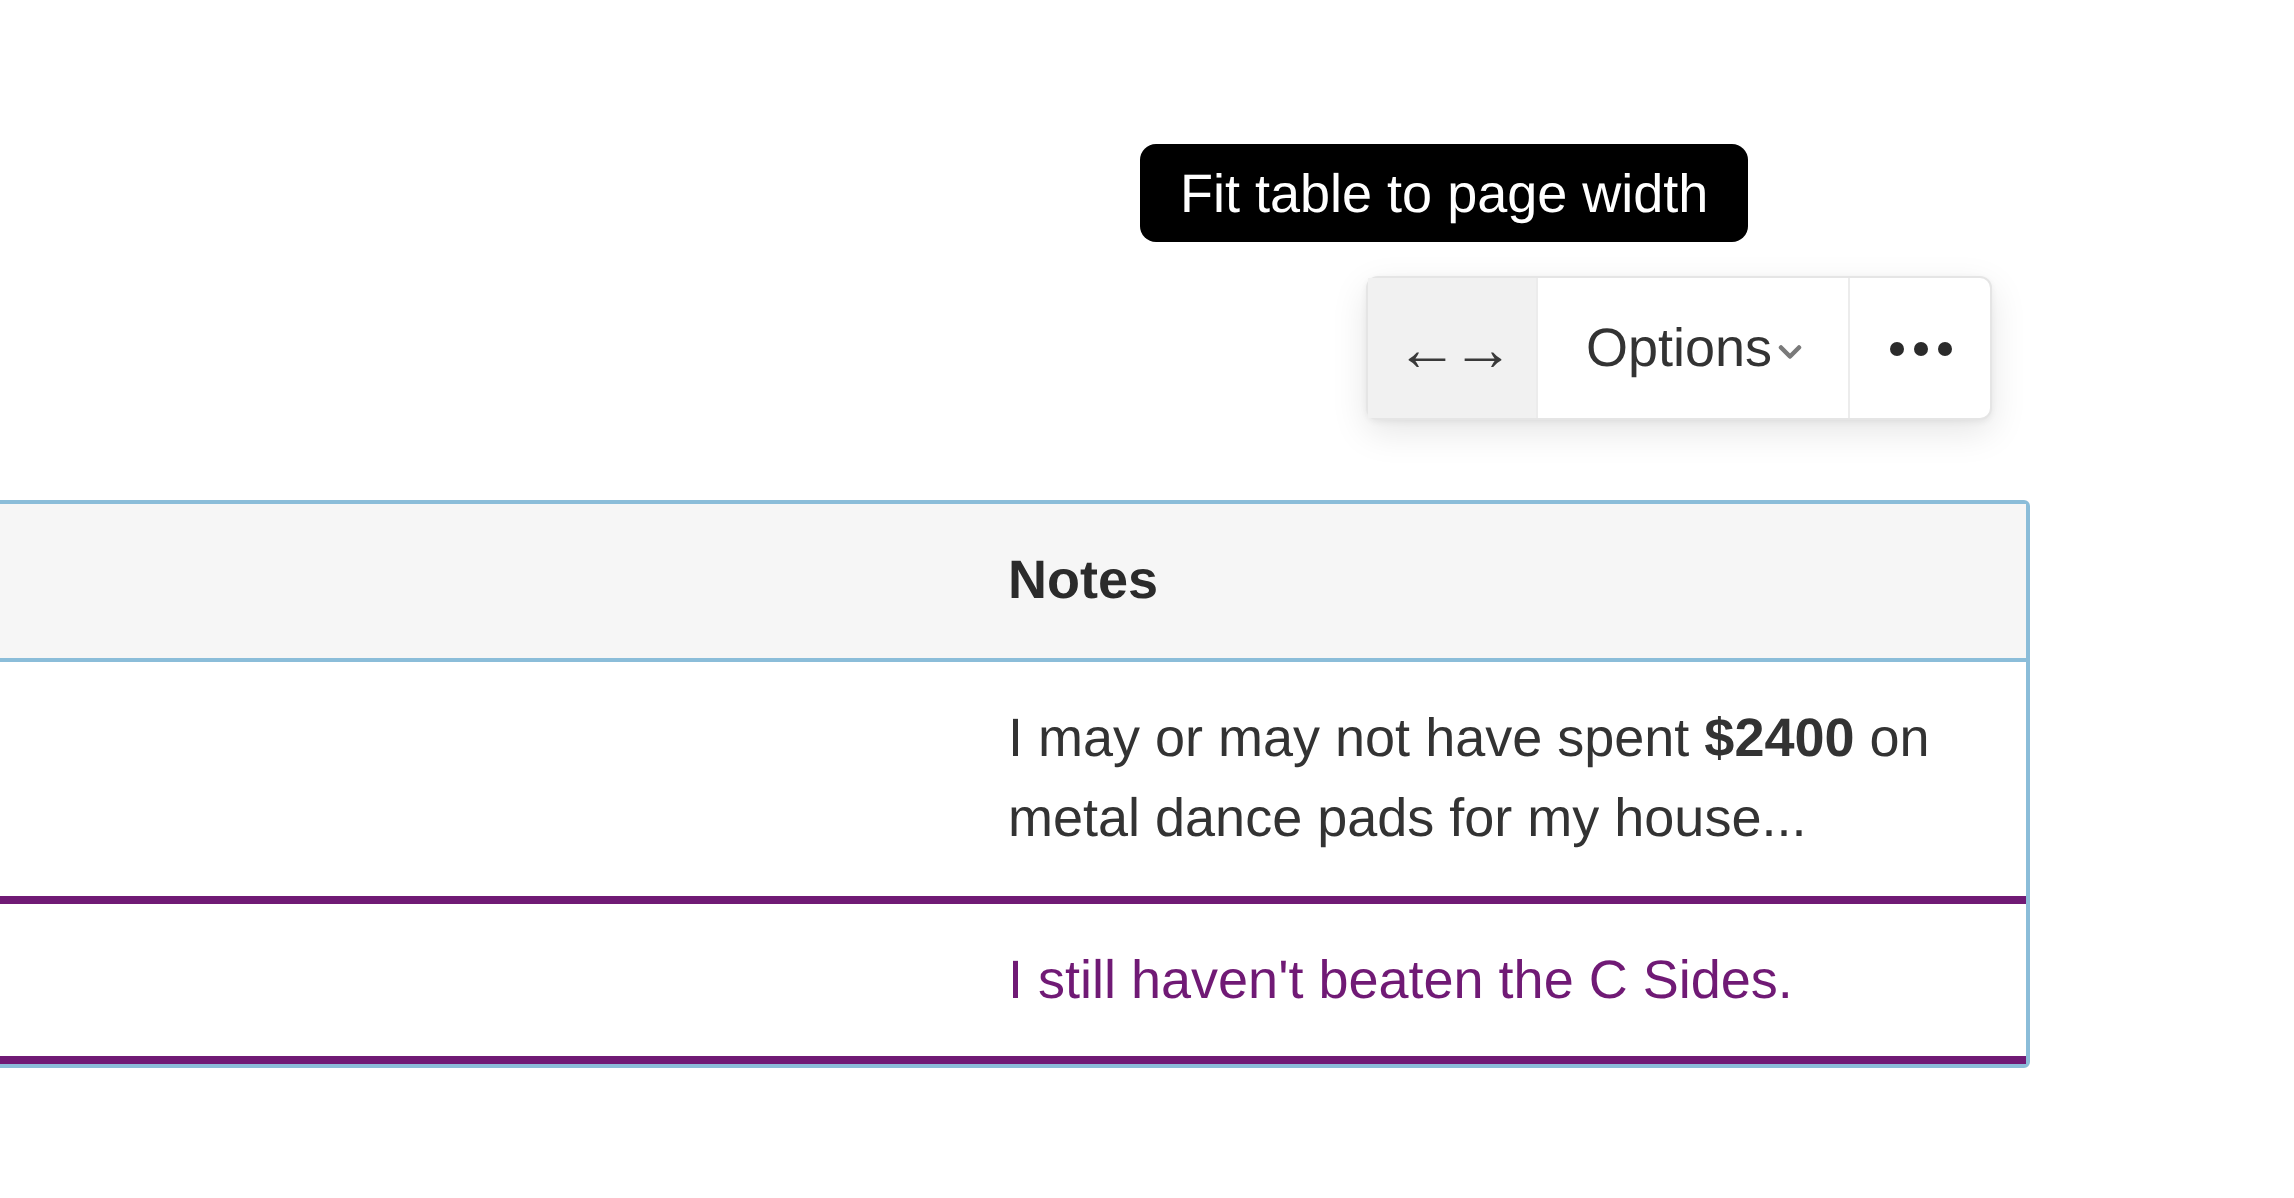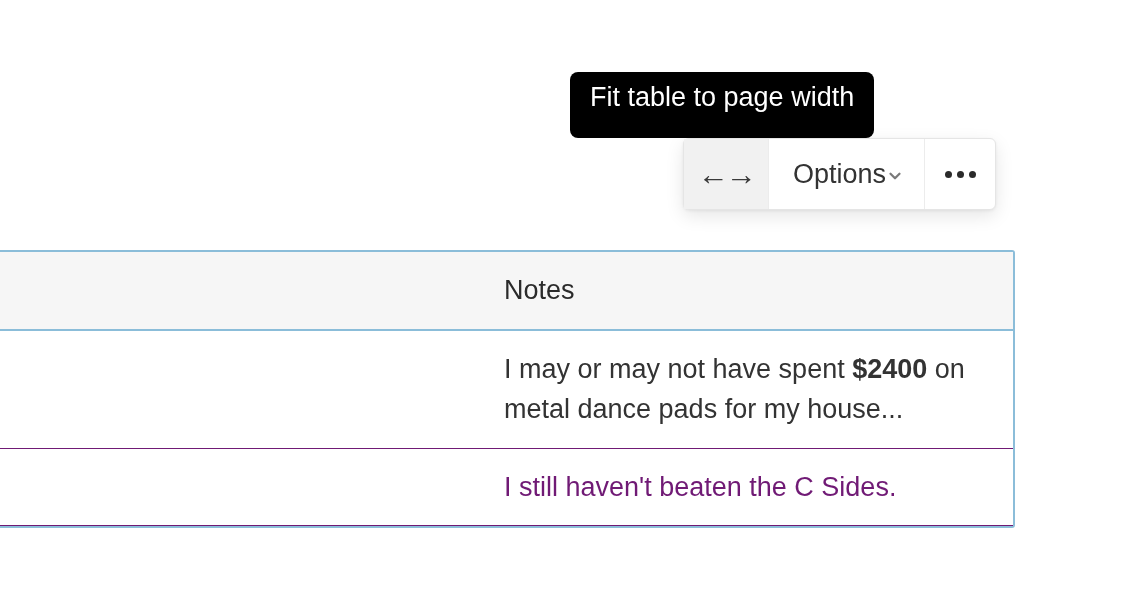--- a/index.html
+++ b/index.html
@@ -15,21 +15,21 @@
   }
 
   .tooltip {
     position: absolute;
     top: 72px;
     left: 570px;
     background: #000000;
     color: #ffffff;
     font-size: 27px;
     font-weight: 500;
-    padding: 10px 20px 25px 20px;
+    padding: 10px 20px 8px 20px;
     border-radius: 8px;
     white-space: nowrap;
   }
 
   .toolbar {
     position: absolute;
     top: 138px;
     left: 683px;
     display: flex;
     align-items: stretch;
@@ -96,26 +96,26 @@
   }
   th, td {
     text-align: left;
     vertical-align: top;
     padding: 18px 26px;
     font-size: 27px;
     line-height: 1.5;
   }
   th {
     background: #f6f6f6;
-    font-weight: 400;
+    font-weight: 700;
     color: #2b2b2b;
     border-bottom: 2px solid #8bbdd9;
   }
   td {
-    border-bottom: 1px solid #701a75;
+    border-bottom: 4px solid #701a75;
     color: #333;
   }
   col.col-type { width: 706px; }
   col.col-notes { width: auto; }
 
   .notes-1 b { font-weight: 700; }
   .link-purple { color: #701a75; }
 </style>
 </head>
 <body>

